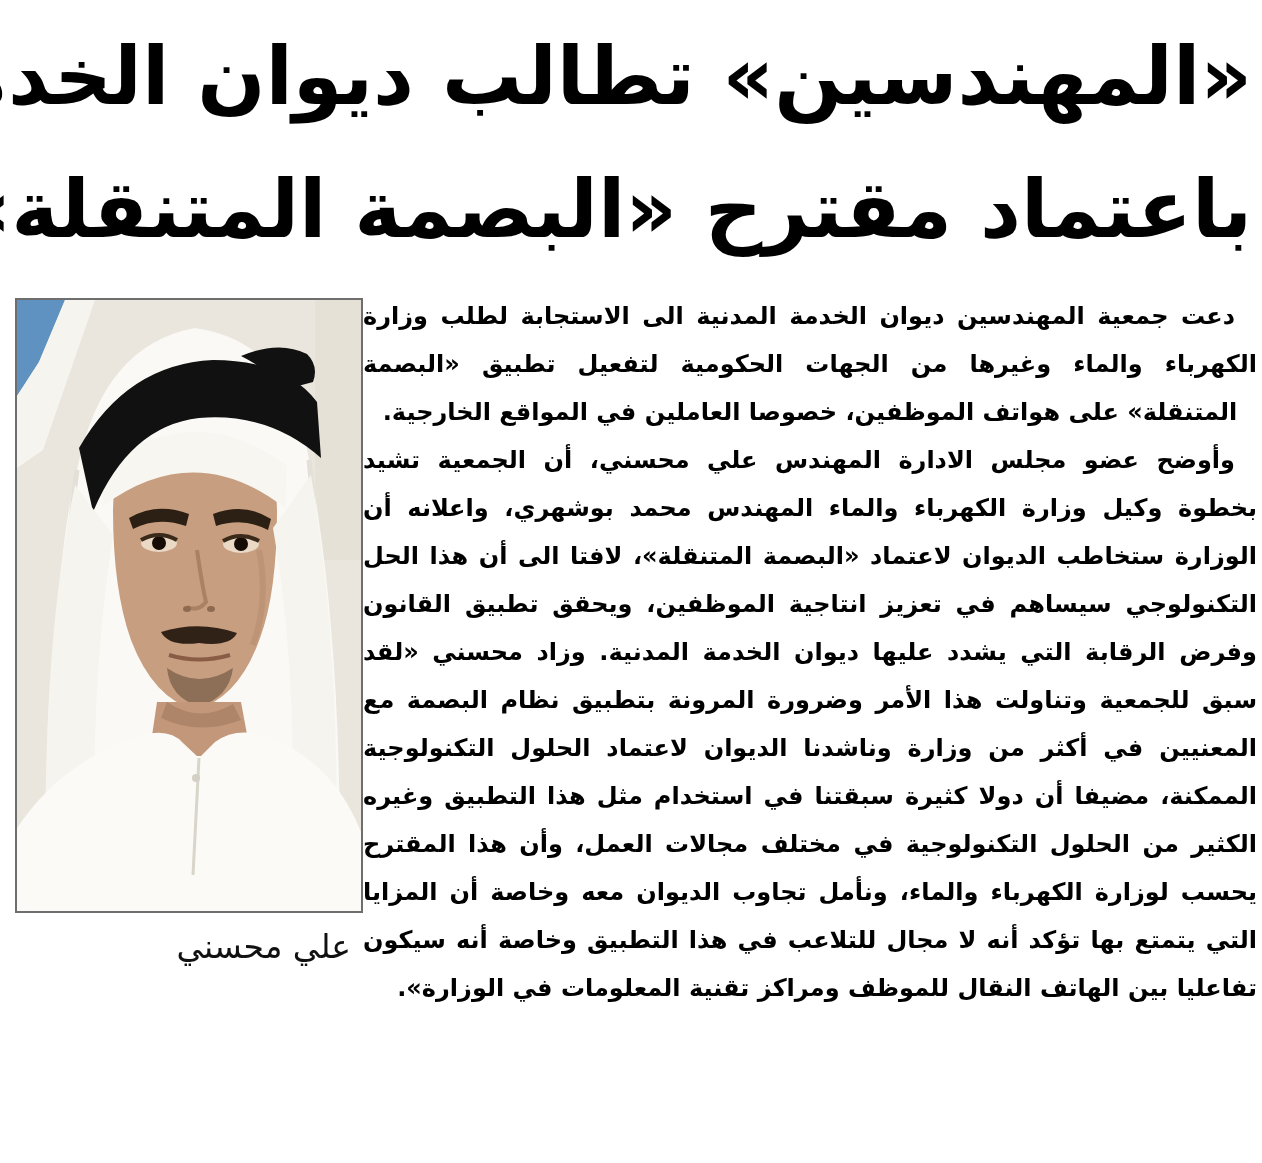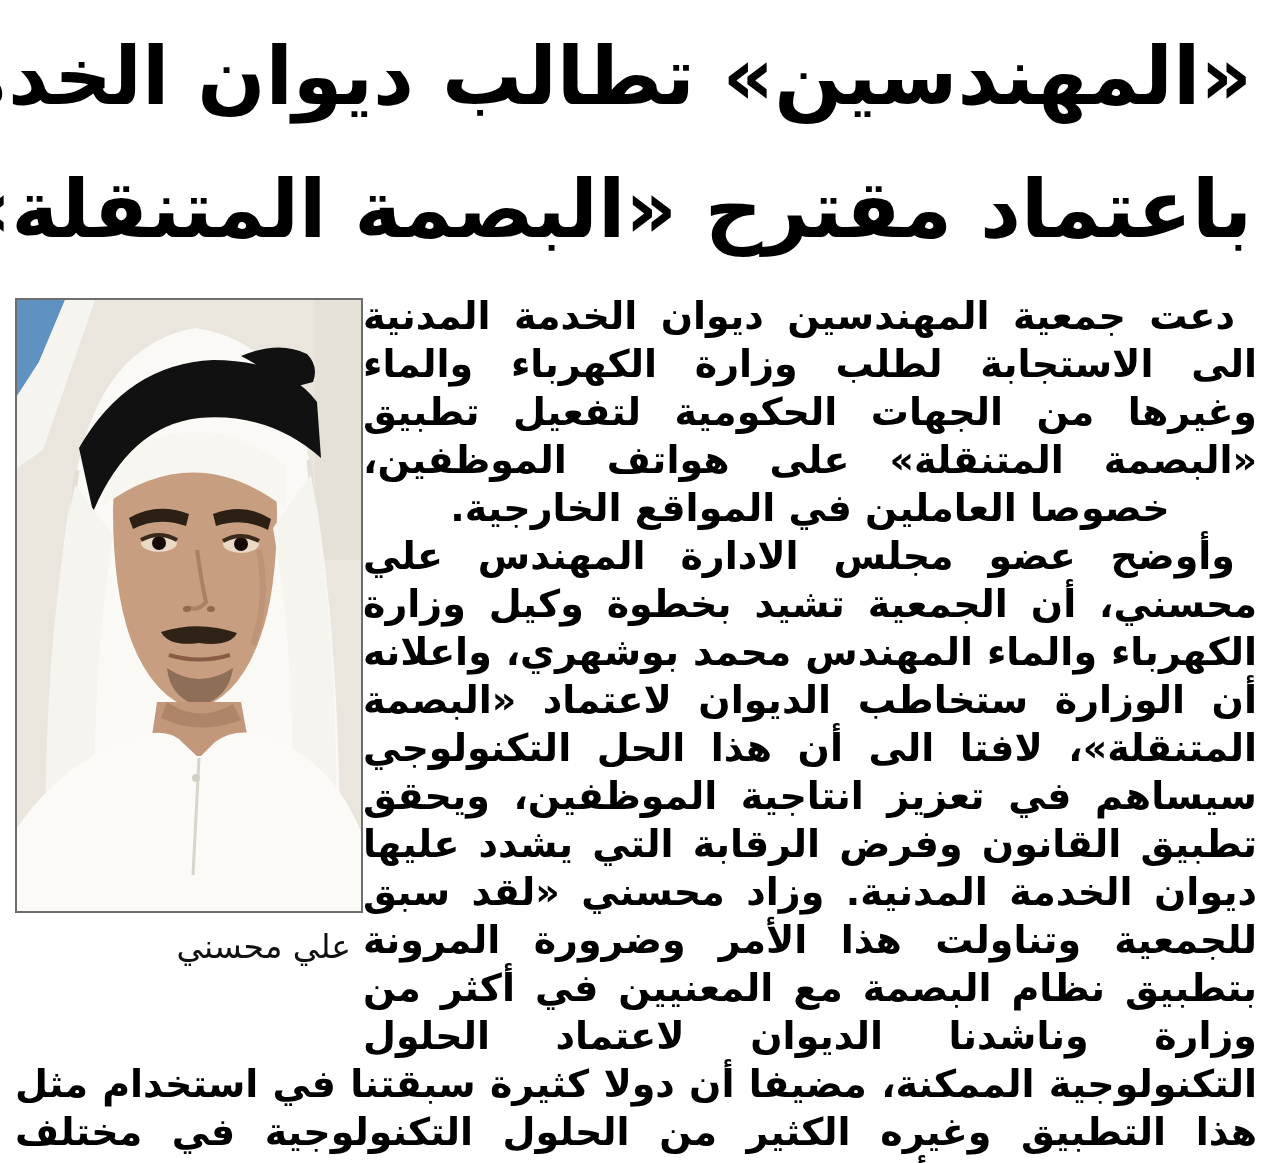--- a/index.html
+++ b/index.html
@@ -56,21 +56,21 @@
     font-size: 33px;
     line-height: 40px;
     font-weight: 400;
     text-align: right;
     padding-left: 4px;
     padding-right: 12px;
     color: #111;
   }
   .body-text p {
     margin: 0;
-    font-size: 38px;
+    font-size: 24px;
     line-height: 48px;
     font-weight: bold;
     text-align: justify;
     text-indent: 22px;
     color: #000;
   }
   .body-text p.p-first {
     text-align-last: center;
   }
 </style>

